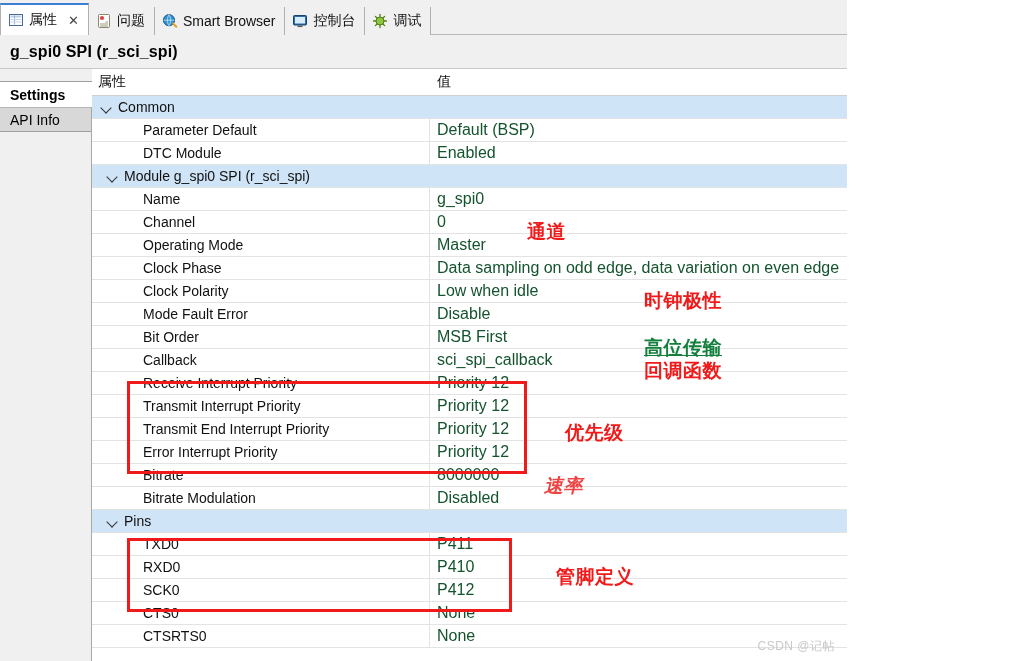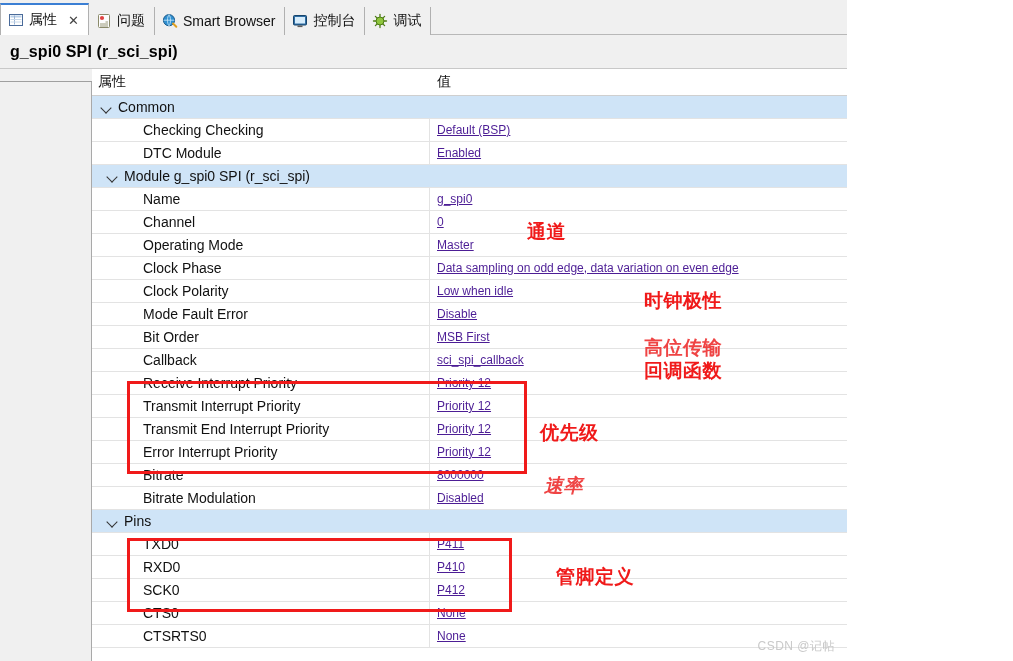--- a/index.html
+++ b/index.html
@@ -170,25 +170,24 @@
     color: #111;
     overflow: hidden;
     white-space: nowrap;
     border-right: 1px solid #e3e3e3;
     height: 100%;
   }
   .row.cat .cell1 { border-right: 1px solid #cfe4f7; align-items: center; }
   .row .cell2 {
     flex: 1;
     padding-left: 7px;
-    font-size: 12px;
-    color: #4c1d95;
+    font-size: 16px;
+    color: #14532d;
     white-space: nowrap;
     overflow: hidden;
-    text-decoration: underline;
   }
   .ind0 { padding-left: 8px; }
   .ind1 { padding-left: 14px; }
   .ind2 { padding-left: 51px; }
   .twisty {
     display: inline-block;
     width: 14px;
     height: 14px;
     margin-right: 4px;
     position: relative;
@@ -293,38 +292,46 @@
         </div>
       </div>
   </div>
 
   <div class="title-strip">
     <span class="t">g_spi0 SPI (r_sci_spi)</span>
   </div>
 
   <div class="sidecol">
     <div class="side-top-strip"></div>
+    <div id="side-host">
+        <div class="side-item selected">
+          <span>Settings</span>
+        </div>
+        <div class="side-item normal">
+          <span>API Info</span>
+        </div>
+      </div>
   </div>
 
   <div class="table">
     <div class="thead">
       <div class="th c1">属性</div>
       <div class="th c2">值</div>
     </div>
     <div id="rows-host">
         <div class="row cat">
           <div class="cell1 ind0">
             <span class="twisty"></span>
             <span>Common</span>
           </div>
           <div class="cell2"></div>
         </div>
         <div class="row">
           <div class="cell1 ind2">
-            <span>Checking Checking</span>
+            <span>Parameter Default</span>
           </div>
           <div class="cell2">Default (BSP)</div>
         </div>
         <div class="row">
           <div class="cell1 ind2">
             <span>DTC Module</span>
           </div>
           <div class="cell2">Enabled</div>
         </div>
         <div class="row cat">
@@ -457,22 +464,22 @@
         </div>
       </div>
   </div>
 
   <div id="anno-host">
       <div class="rbox" style="left: 127px; top: 381px; width: 400px; height: 93px; border-color: rgb(240, 26, 26);"></div>
       <div class="rbox" style="left: 127px; top: 538px; width: 385px; height: 74px; border-color: rgb(240, 26, 26);"></div>
       <div class="rtext" style="left: 527px; top: 219px; color: rgb(240, 26, 26);">通道</div>
       <div class="rtext" style="left: 864px; top: 265px; color: rgb(240, 26, 26); margin-left: 25px;">时钟相位</div>
       <div class="rtext" style="left: 644px; top: 288px; color: rgb(240, 26, 26);">时钟极性</div>
-      <div class="rtext" style="left: 644px; top: 335px; color: #ef4444;">高位传输</div>
+      <div class="rtext" style="left: 644px; top: 335px; color: #15803d; text-decoration: underline;">高位传输</div>
       <div class="rtext" style="left: 644px; top: 358px; color: rgb(240, 26, 26);">回调函数</div>
-      <div class="rtext" style="left: 540px; top: 420px; color: rgb(240, 26, 26);">优先级</div>
+      <div class="rtext" style="left: 565px; top: 420px; color: rgb(240, 26, 26);">优先级</div>
       <div class="rtext" style="left: 544px; top: 473px; color: #ef4444; font-style: italic;">速率</div>
       <div class="rtext" style="left: 556px; top: 564px; color: rgb(240, 26, 26);">管脚定义</div>
     </div>
 
   <div class="watermark">CSDN @记帖</div>
 
 </div>
 
 </body></html>

